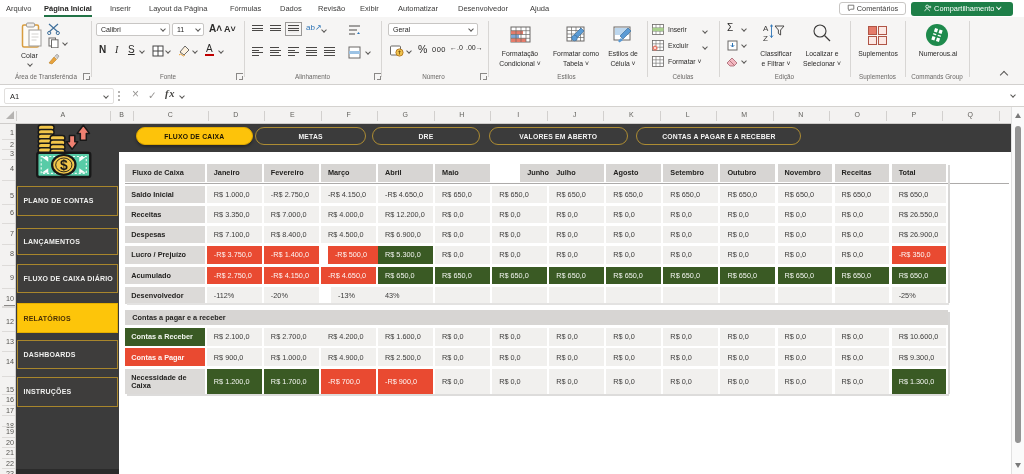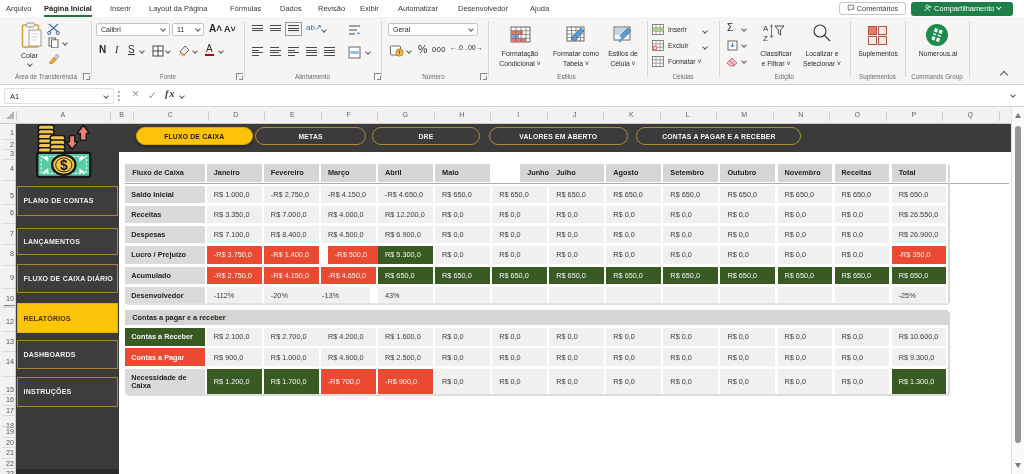--- a/index.html
+++ b/index.html
@@ -521,21 +521,21 @@
       <div class="cell pos" style="left:549.22px;top:142.5px;width:54.870000000000005px;height:17.25px;">R$ 650,0</div>
       <div class="cell pos" style="left:606.2900000000001px;top:142.5px;width:54.86999999999989px;height:17.25px;">R$ 650,0</div>
       <div class="cell pos" style="left:663.36px;top:142.5px;width:54.86999999999989px;height:17.25px;">R$ 650,0</div>
       <div class="cell pos" style="left:720.43px;top:142.5px;width:54.87000000000012px;height:17.25px;">R$ 650,0</div>
       <div class="cell pos" style="left:777.5000000000001px;top:142.5px;width:54.86999999999989px;height:17.25px;">R$ 650,0</div>
       <div class="cell pos" style="left:834.57px;top:142.5px;width:54.86999999999989px;height:17.25px;">R$ 650,0</div>
       <div class="cell pos" style="left:891.64px;top:142.5px;width:54.86999999999989px;height:17.25px;">R$ 650,0</div>
 <div class="cell lab" style="left:125.3px;top:162.75px;width:79.3px;height:17.25px;">Desenvolvedor</div>
       <div class="cell " style="left:206.79999999999998px;top:162.75px;width:54.869999999999976px;height:17.25px;">-112%</div>
       <div class="cell " style="left:263.87px;top:162.75px;width:54.86999999999995px;height:17.25px;">-20%</div>
-      <div class="cell " style="left:315px;top:162.75px;width:54.86999999999995px;height:17.25px;">-13%</div>
+      <div class="cell " style="left:331px;top:162.75px;width:54.86999999999995px;height:17.25px;">-13%</div>
       <div class="cell " style="left:378.01px;top:162.75px;width:54.870000000000005px;height:17.25px;">43%</div>
       <div class="cell " style="left:435.08000000000004px;top:162.75px;width:54.86999999999995px;height:17.25px;"></div>
       <div class="cell " style="left:492.15000000000003px;top:162.75px;width:54.86999999999995px;height:17.25px;"></div>
       <div class="cell " style="left:549.22px;top:162.75px;width:54.870000000000005px;height:17.25px;"></div>
       <div class="cell " style="left:606.2900000000001px;top:162.75px;width:54.86999999999989px;height:17.25px;"></div>
       <div class="cell " style="left:663.36px;top:162.75px;width:54.86999999999989px;height:17.25px;"></div>
       <div class="cell " style="left:720.43px;top:162.75px;width:54.87000000000012px;height:17.25px;"></div>
       <div class="cell " style="left:777.5000000000001px;top:162.75px;width:54.86999999999989px;height:17.25px;"></div>
       <div class="cell " style="left:834.57px;top:162.75px;width:54.86999999999989px;height:17.25px;"></div>
       <div class="cell " style="left:891.64px;top:162.75px;width:54.86999999999989px;height:17.25px;">-25%</div>

